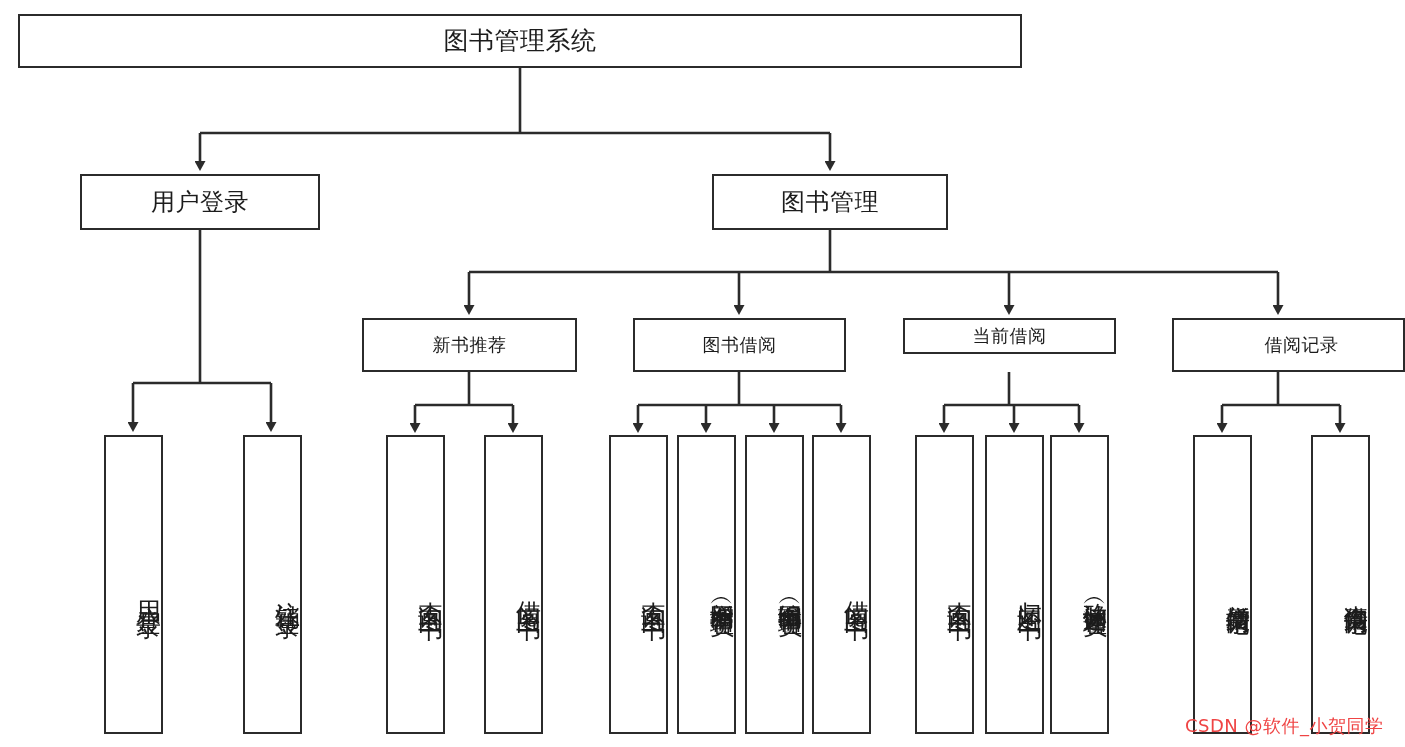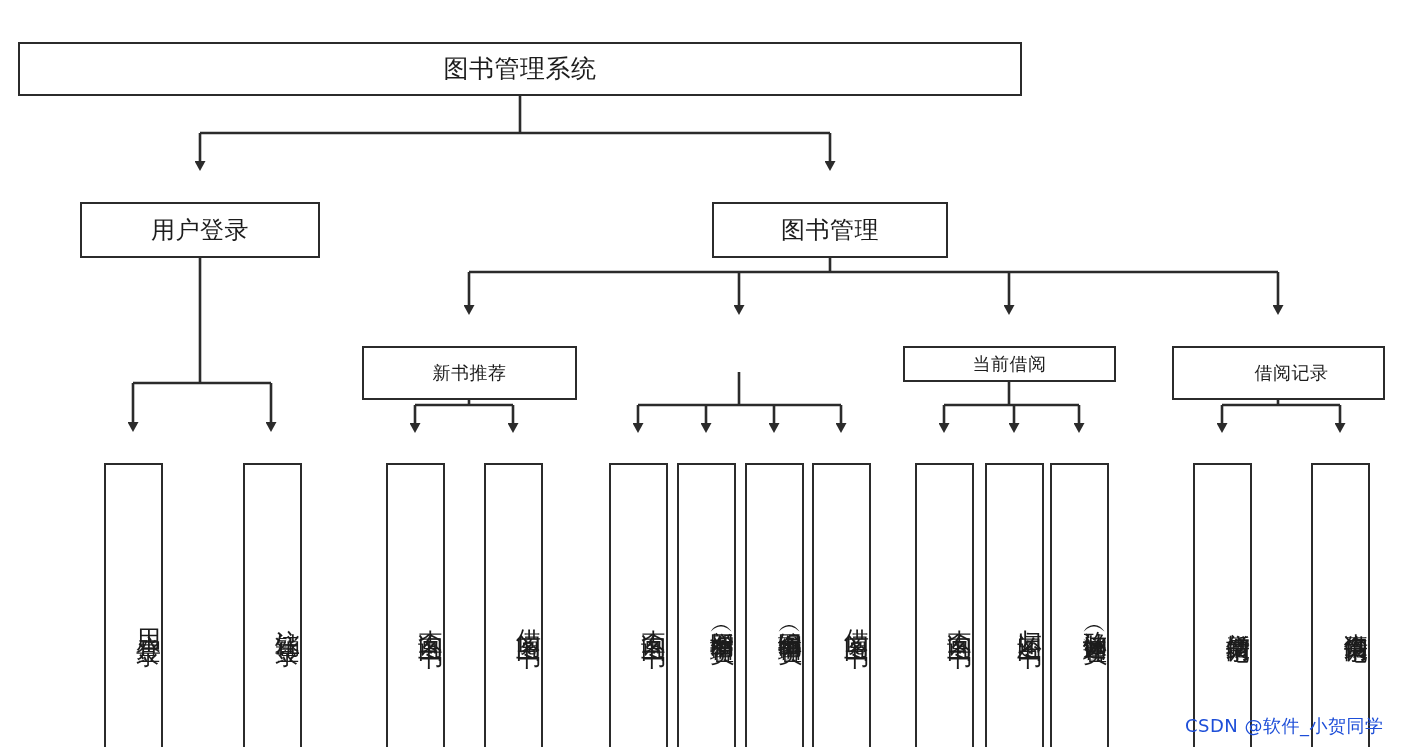--- a/index.html
+++ b/index.html
@@ -28,21 +28,20 @@
     box-sizing:border-box;
     background:#ffffff;
     border:2.5px solid #2b2b2b;
     display:flex;
     align-items:center;
     justify-content:center;
     text-align:center;
     line-height:1.12;
     color:#1c1c1c;
     letter-spacing:0.5px;
-    margin-top:28px;
   }
   .node.root{
     font-size:25px;
   }
   .node.lvl2{
     font-size:24px;
   }
   .node.lvl3{
     font-size:18px;
   }
@@ -59,21 +58,21 @@
   }
   .node.leaf.tight{
     letter-spacing:1.5px;
     font-size:24px;
   }
   .watermark{
     position:absolute;
     left:1185px;
     top:714px;
     font-size:18px;
-    color:#1d4ed8;
+    color:#ef4444;
     white-space:nowrap;
     letter-spacing:0.5px;
   }
 </style>
 </head>
 <body>
 
 <div id="canvas">
 
   <svg id="wires" viewBox="0 0 1405 747" xmlns="http://www.w3.org/2000/svg">
@@ -127,24 +126,25 @@
   </svg>
 
   <div class="node root" style="left:18px;top:14px;width:1004px;height:54px;">图书管理系统</div>
 
   <div class="node lvl2" style="left:80px;top:174px;width:240px;height:56px;">用户登录</div>
 
   <div class="node lvl2" style="left:712px;top:174px;width:236px;height:56px;">图书管理</div>
 
   <div class="node lvl3" style="left:362px;top:318px;width:215px;height:54px;">新书推荐</div>
 
+  <div class="node lvl3" style="left:633px;top:318px;width:213px;height:54px;">图书借阅</div>
 
   <div class="node lvl3" style="left:903px;top:318px;width:213px;height:36px;">当前借阅</div>
 
-  <div class="node lvl3" style="left:1172px;top:318px;width:213px;height:54px;padding-left:26px;">借阅记录</div>
+  <div class="node lvl3" style="left:1172px;top:318px;width:233px;height:54px;padding-left:26px;">借阅记录</div>
 
   <div class="node leaf" style="left:104px;top:435px;width:59px;height:299px;">用户登录</div>
 
   <div class="node leaf" style="left:243px;top:435px;width:59px;height:299px;">注销登录</div>
 
   <div class="node leaf" style="left:386px;top:435px;width:59px;height:299px;">查询图书</div>
 
   <div class="node leaf" style="left:484px;top:435px;width:59px;height:299px;">借阅图书</div>
 
   <div class="node leaf" style="left:609px;top:435px;width:59px;height:299px;">查询图书</div>

